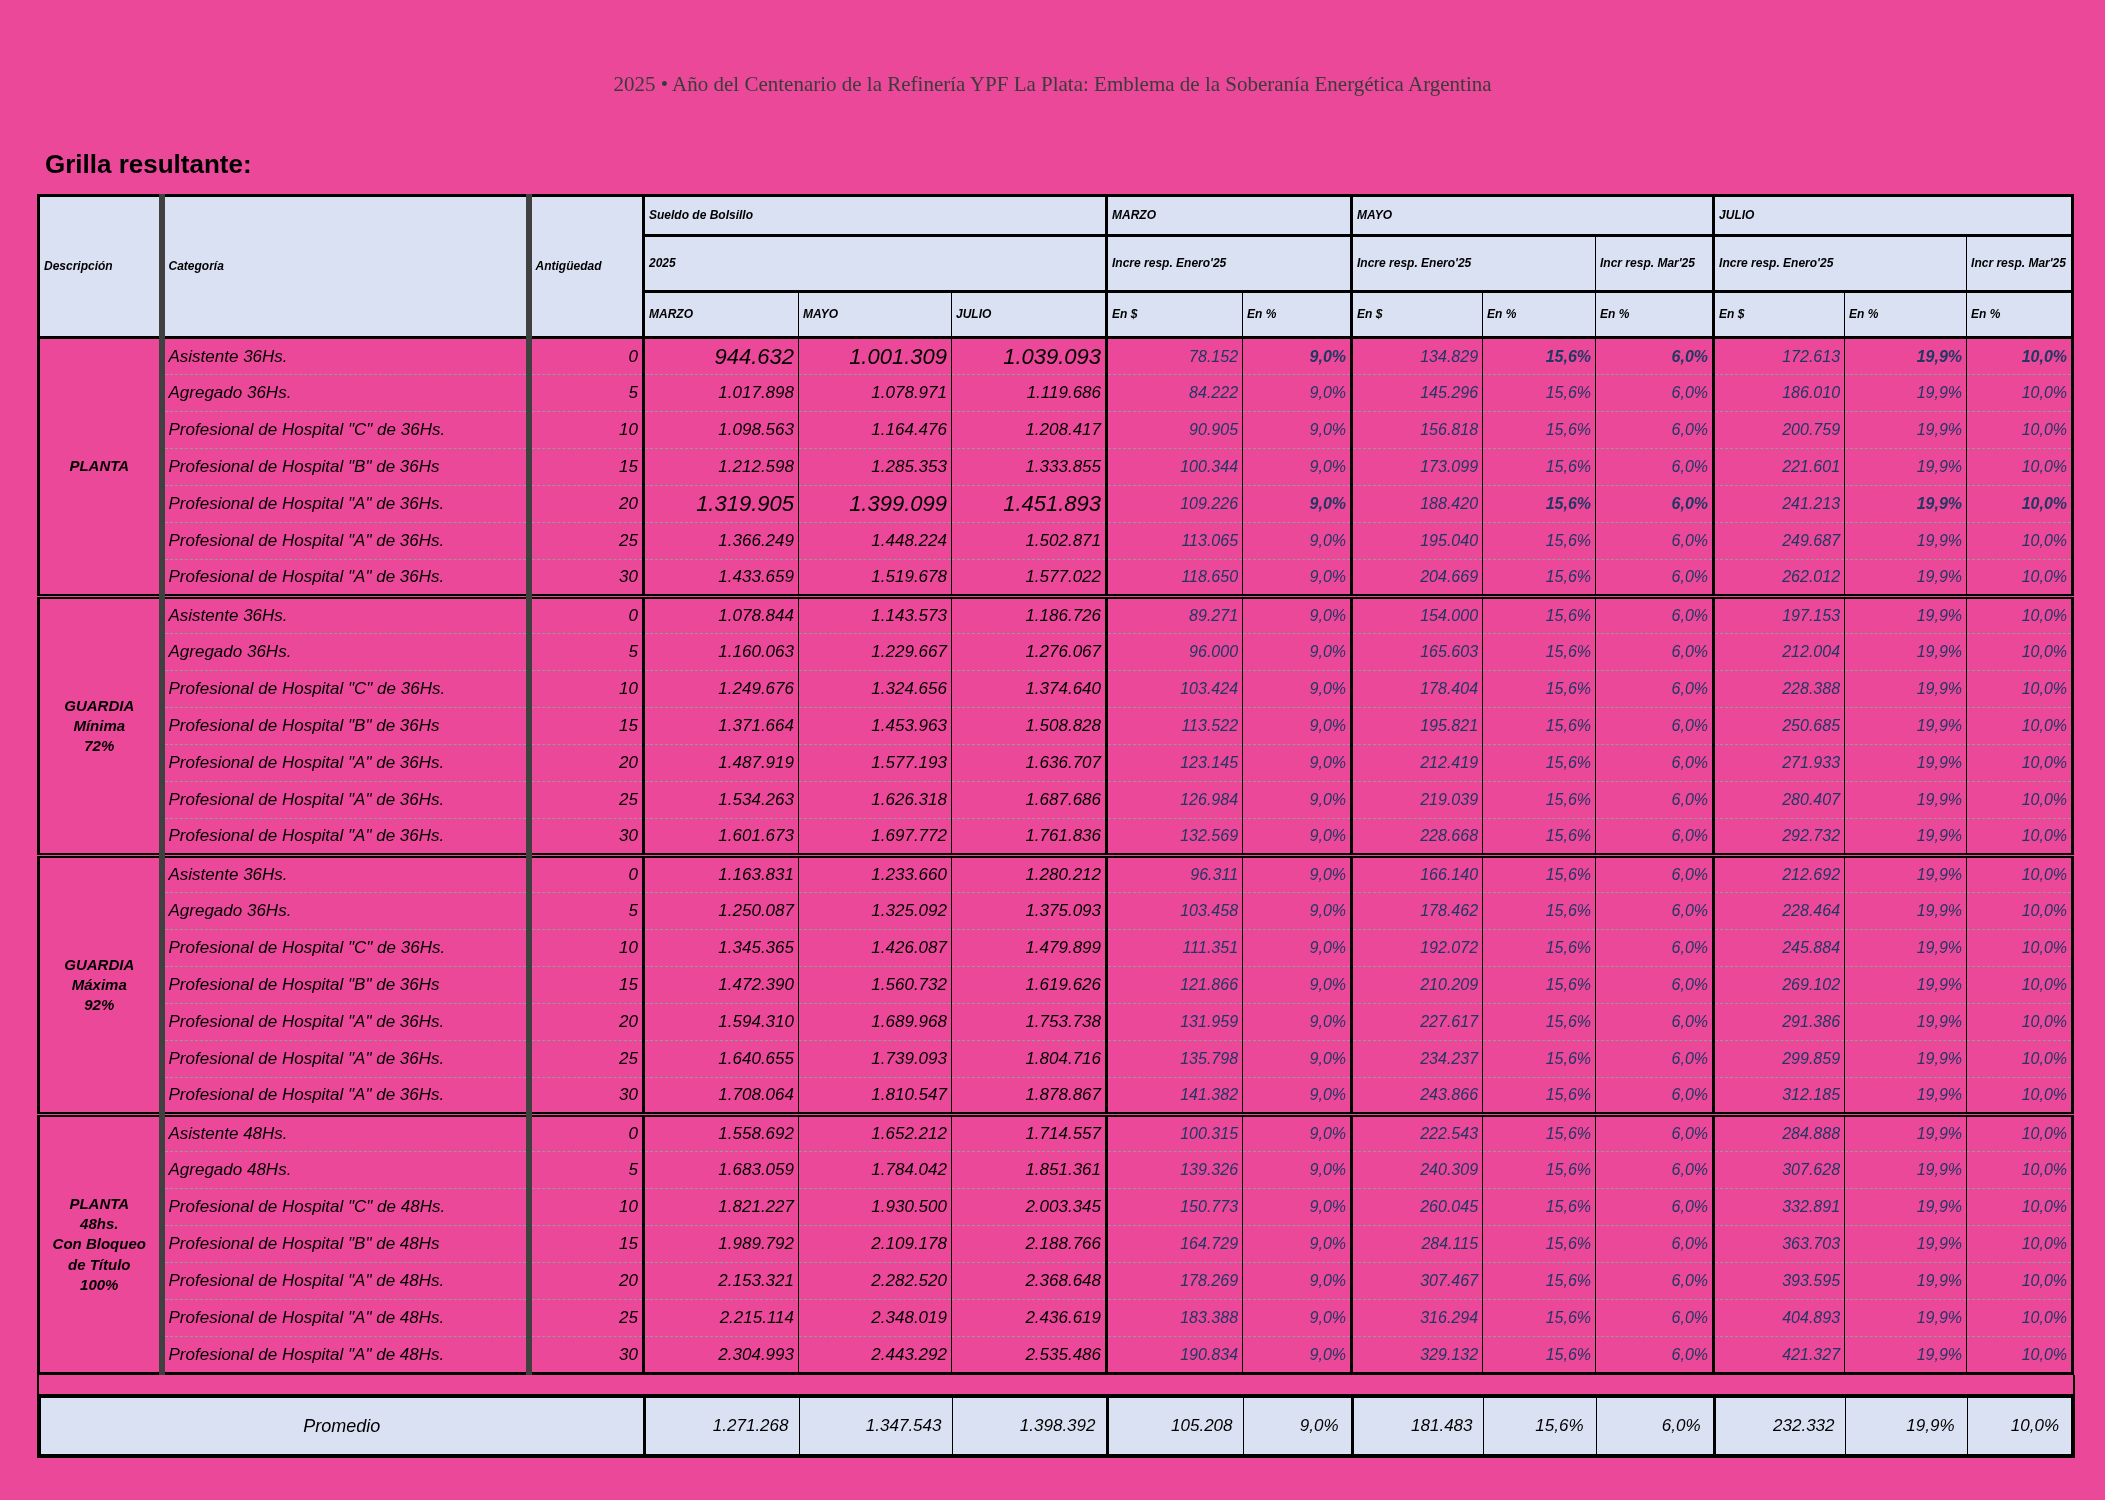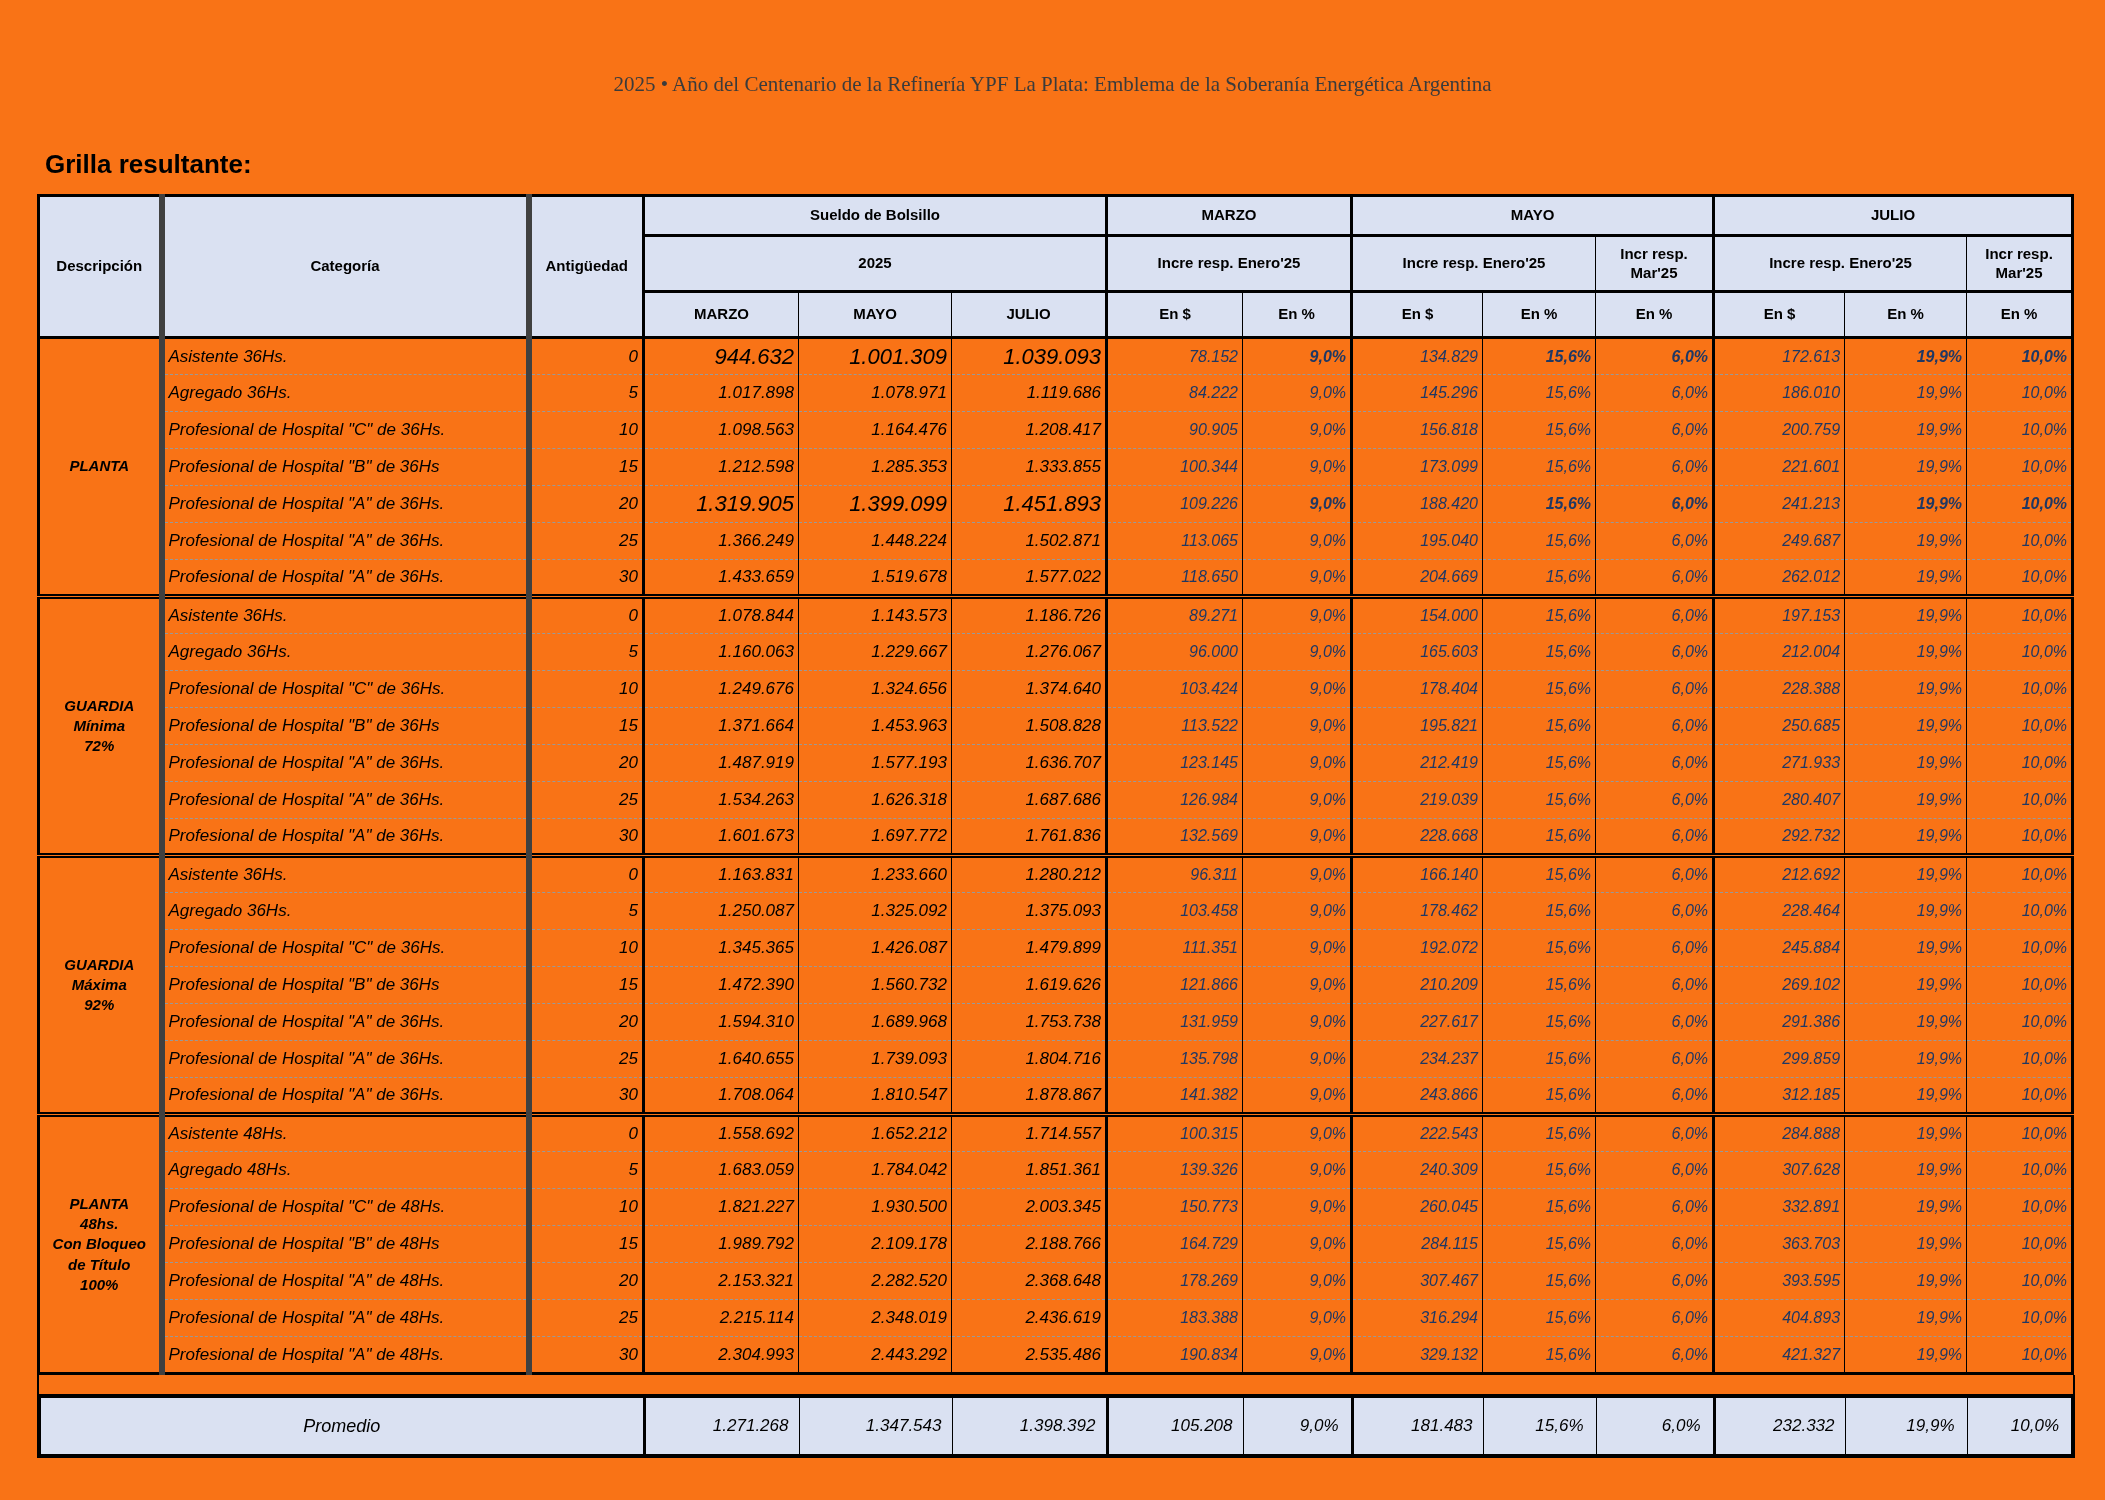--- a/index.html
+++ b/index.html
@@ -1,29 +1,29 @@
 <!DOCTYPE html>
 <html style="--accent: #1f3864; --hbg: #dae1f2;"><head>
 <meta charset="utf-8">
 <style>
   html,body{margin:0;padding:0;background:#fff;}
-  #page{position:relative;width:2105px;height:1500px;background:#f97316;overflow:hidden;
+  #page{position:relative;width:2105px;height:1500px;background:#ec4899;overflow:hidden;
         font-family:"Liberation Sans",sans-serif;}
   
   #motto{margin:72px 0 0 0;text-align:center;font-family:"Liberation Serif",serif;
          font-size:21px;color:#3b3b3b;font-weight:400;}
   
   #sec-title{margin:52px 0 14px 45px;font-size:26px;font-weight:700;color:#000;
              font-family:"Liberation Sans",sans-serif;}
   
   #grid{border-collapse:collapse;table-layout:fixed;margin-left:37px;width:2034px;
         border:3px solid #000;}
   #grid th,#grid td{overflow:hidden;white-space:nowrap;vertical-align:middle;padding:0 4px;}
-  #grid th{background:var(--hbg);font-weight:700;font-size:15px;
-           text-align:center;border-bottom:3px solid #000;white-space:normal;line-height:1.25;}
+  #grid th{background:var(--hbg);font-style:italic;font-weight:700;font-size:12px;
+           text-align:left;border-bottom:3px solid #000;white-space:normal;line-height:1.25;}
   tr.h1{height:40px;} tr.h2{height:56px;} tr.h3{height:46px;}
   #grid tbody tr{height:37px;}
   .bl1{border-left:1px solid #000;} .bl2{border-left:6px solid #404040;} .bl3{border-left:3px solid #000;}
   .rs{border-top:1px dashed #999;}
   .gs{border-top:5px double #000;}
   td{font-style:italic;color:#000;}
   td.desc{font-weight:700;font-size:15px;text-align:center;line-height:1.35;white-space:normal;margin-left:47px;}
   td.cat{text-align:left;padding-left:7px;font-size:17px;}
   td.ant{text-align:right;padding-right:10px;font-size:17px;}
   td.money{text-align:right;padding-right:10px;font-size:17px;}

